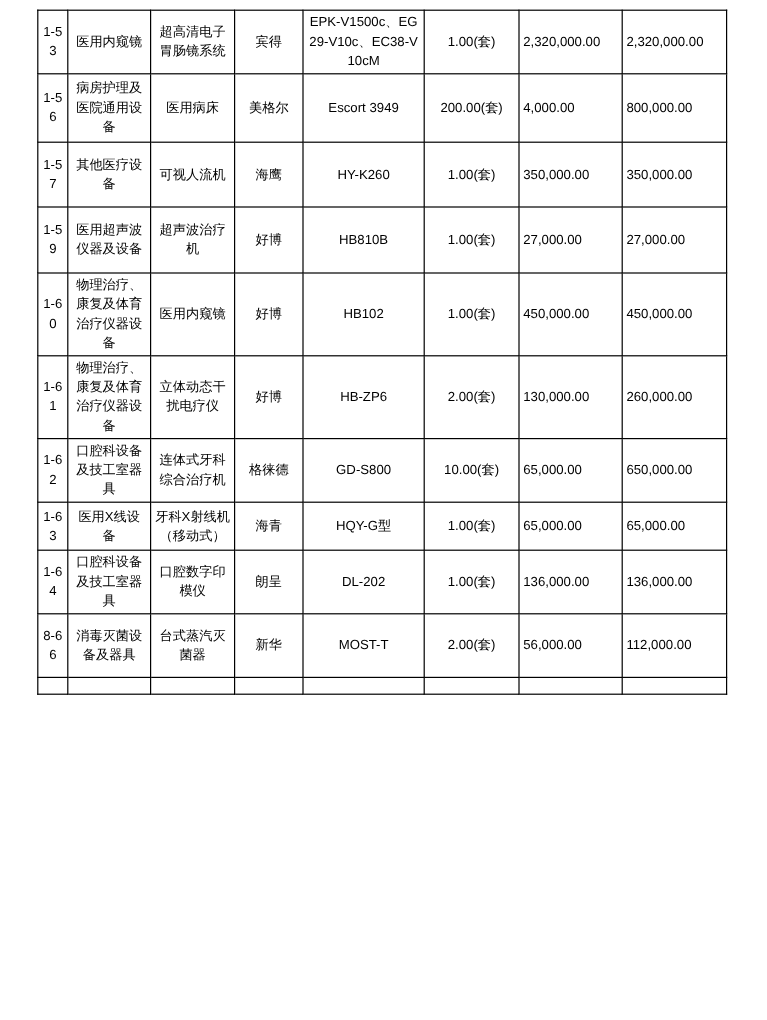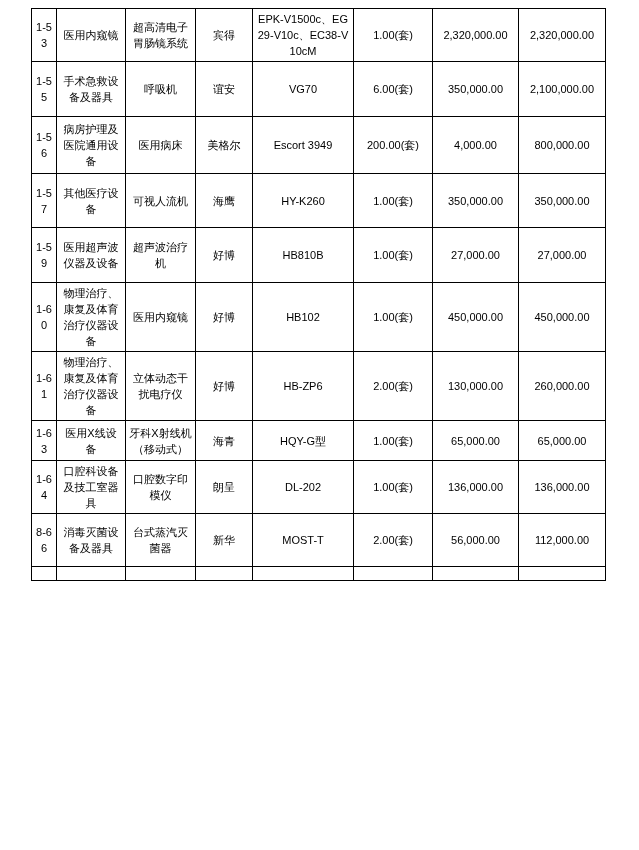--- a/index.html
+++ b/index.html
@@ -52,21 +52,21 @@
     word-break: break-all;
   }
   .c-center {
     text-align: center;
   }
   .c-model {
     text-align: center;
     word-break: break-all;
   }
   .c-num {
-    text-align: center;
+    text-align: left;
     padding-right: 6px;
     white-space: nowrap;
   }
 </style>
 </head>
 <body>
 
 <div class="page">
   <table class="proc-table">
     <colgroup>
@@ -86,30 +86,20 @@
         <td class="c-center">医用内窥镜</td>
         <td class="c-center">超高清电子胃肠镜系统</td>
         <td class="c-center">宾得</td>
         <td class="c-model">EPK-V1500c、EG29-V10c、EC38-V10cM</td>
         <td class="c-center">1.00(套)</td>
         <td class="c-num">2,320,000.00</td>
         <td class="c-num">2,320,000.00</td>
       </tr>
 
 
-      <tr style="height:55px">
-        <td class="c-id">1-55</td>
-        <td class="c-center">手术急救设备及器具</td>
-        <td class="c-center">呼吸机</td>
-        <td class="c-center">谊安</td>
-        <td class="c-model">VG70</td>
-        <td class="c-center">6.00(套)</td>
-        <td class="c-num">350,000.00</td>
-        <td class="c-num">2,100,000.00</td>
-      </tr>
 
       <tr style="height:57px">
         <td class="c-id">1-56</td>
         <td class="c-center">病房护理及医院通用设备</td>
         <td class="c-center">医用病床</td>
         <td class="c-center">美格尔</td>
         <td class="c-model">Escort 3949</td>
         <td class="c-center">200.00(套)</td>
         <td class="c-num">4,000.00</td>
         <td class="c-num">800,000.00</td>
@@ -153,20 +143,30 @@
         <td class="c-id">1-61</td>
         <td class="c-center">物理治疗、康复及体育治疗仪器设备</td>
         <td class="c-center">立体动态干扰电疗仪</td>
         <td class="c-center">好博</td>
         <td class="c-model">HB-ZP6</td>
         <td class="c-center">2.00(套)</td>
         <td class="c-num">130,000.00</td>
         <td class="c-num">260,000.00</td>
       </tr>
 
+      <tr style="height:53px">
+        <td class="c-id">1-62</td>
+        <td class="c-center">口腔科设备及技工室器具</td>
+        <td class="c-center">连体式牙科综合治疗机</td>
+        <td class="c-center">格徕德</td>
+        <td class="c-model">GD-S800</td>
+        <td class="c-center">10.00(套)</td>
+        <td class="c-num">65,000.00</td>
+        <td class="c-num">650,000.00</td>
+      </tr>
 
       <tr style="height:40px">
         <td class="c-id">1-63</td>
         <td class="c-center">医用X线设备</td>
         <td class="c-center">牙科X射线机（移动式）</td>
         <td class="c-center">海青</td>
         <td class="c-model">HQY-G型</td>
         <td class="c-center">1.00(套)</td>
         <td class="c-num">65,000.00</td>
         <td class="c-num">65,000.00</td>

